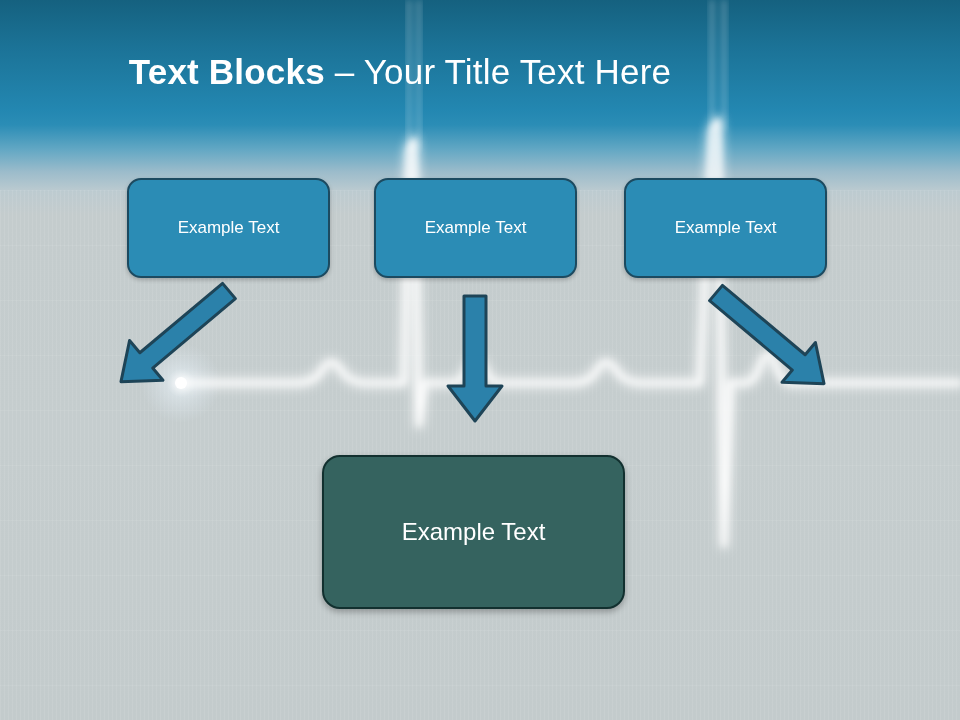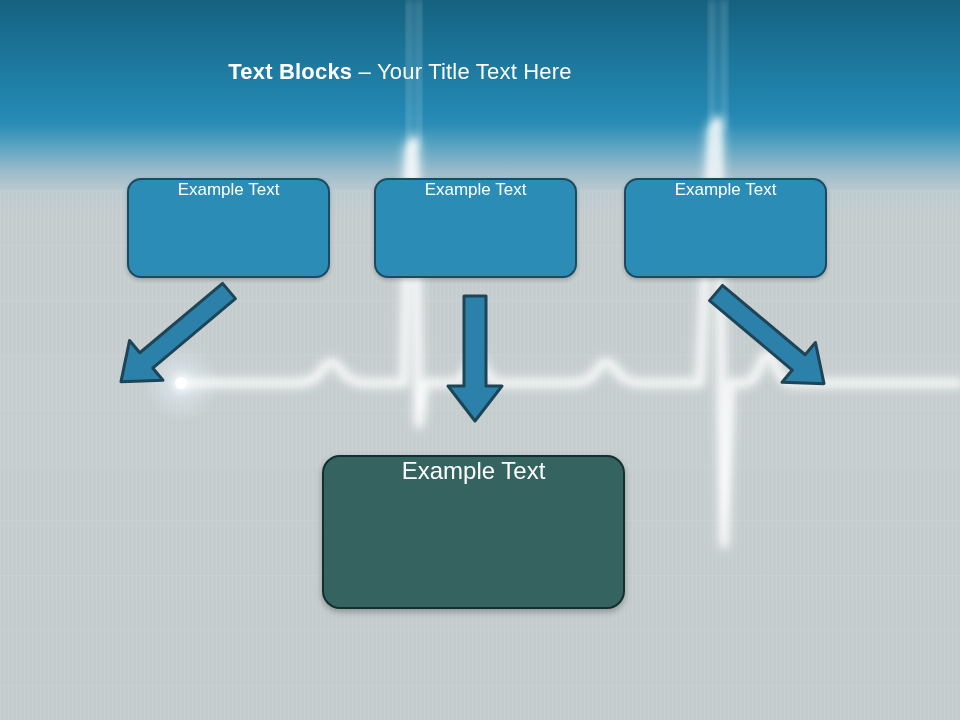--- a/index.html
+++ b/index.html
@@ -44,36 +44,37 @@
     left:0; top:0; width:960px; height:720px;
     pointer-events:none;
   }
 
   
   #title {
     position:absolute;
     left:0; top:52px; width:800px;
     text-align:center;
     color:#ffffff;
-    font-size:22px;
+    font-size:35px;
     line-height:40px;
     letter-spacing:.2px;
     white-space:nowrap;
   }
   #title .strong { font-weight:bold; }
   #title .rest   { font-weight:normal; }
 
   
   .block {
     position:absolute;
     border-radius:14px;
     background:#2b8cb5;
     border:2px solid #1c4a60;
     box-shadow:0 2px 4px rgba(0,0,0,.22);
     display:flex;
+    align-items:center;
     justify-content:center;
     color:#ffffff;
   }
   .block.top {
     width:203px; height:100px;
     font-size:17px;
   }
   #block-1 { left:127px; top:178px; }
   #block-2 { left:374px; top:178px; }
   #block-3 { left:624px; top:178px; }

